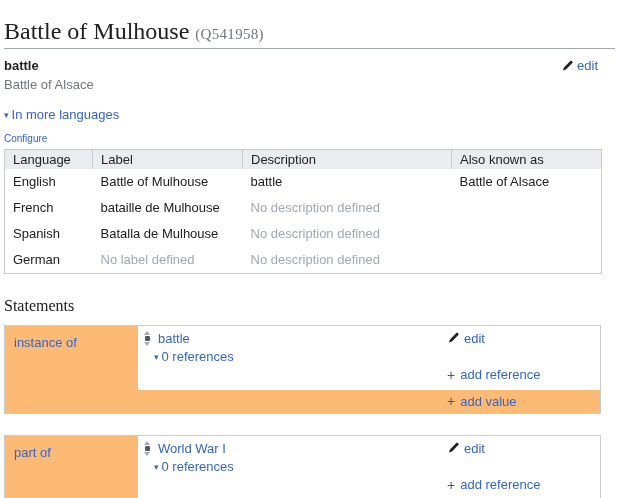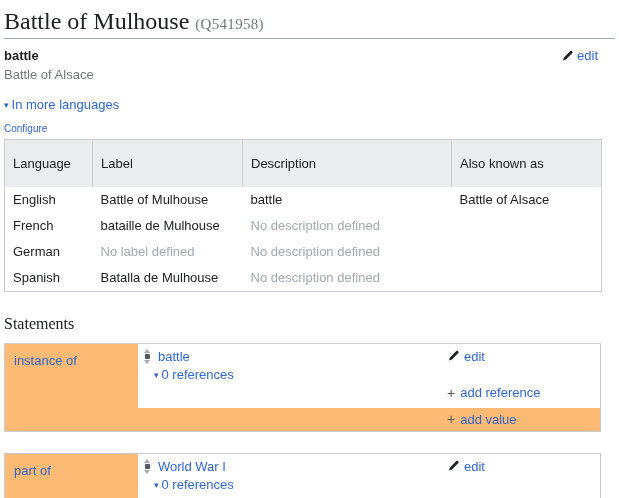--- a/index.html
+++ b/index.html
@@ -9,21 +9,21 @@
     background:#ffffff; color:#202122;
     font-family:"Liberation Sans", sans-serif; font-size:13px;
   }
   a { color:#36c; text-decoration:none; cursor:pointer; }
   .page { padding:0 4px; }
 
   
   h1.firstHeading {
     font-family:"Liberation Serif", serif; font-weight:500;
     font-size:24px; line-height:1.1; margin:0;
-    padding:8px 0 4px; border-bottom:1px solid #a2a9b1;
+    padding:18px 0 4px; border-bottom:1px solid #a2a9b1;
   }
   .entity-id { font-size:15px; color:#72777d; font-weight:400; letter-spacing:.3px; }
 
   
   .terms { position:relative; padding-top:9px; }
   .term-label { font-weight:700; line-height:1.3; }
   .term-desc { color:#72777d; line-height:1.4; margin-top:1px; }
   .edit-toolbar { position:absolute; right:17px; top:9px; display:flex; align-items:center; gap:4px; }
   .pencil-svg { width:12px; height:12px; fill:#202122; display:block; }
 
@@ -31,21 +31,21 @@
   .collapser { color:#36c; font-size:9px; vertical-align:1px; margin-right:3px; }
   .configure { font-size:10px; margin-top:11px; }
 
   
   table.lang-table {
     border-collapse:collapse; margin-top:5px;
     width:597px; border:1px solid #c8ccd1; table-layout:fixed;
   }
   table.lang-table th {
     background:#eaecf0; font-weight:400; text-align:left;
-    padding:16px 8px; border-left:1px solid #c8ccd1; color:#202122;
+    padding:2px 8px; border-left:1px solid #c8ccd1; color:#202122;
   }
   table.lang-table th:first-child { border-left:none; }
   table.lang-table td { padding:5px 8px 6px; }
   .col-language { width:88px; } .col-label { width:150px; }
   .col-description { width:209px;margin-top:16px; } .col-aka { width:150px; }
   .muted { color:#a2a9b1; }
 
   .all-languages { display:inline-block; margin-top:8px; }
 
   
@@ -119,28 +119,28 @@
         <td>battle</td>
         <td>Battle of Alsace</td>
       </tr>
       <tr>
         <td>French</td>
         <td>bataille de Mulhouse</td>
         <td class="muted">No description defined</td>
         <td></td>
       </tr>
       <tr>
+        <td>Spanish</td>
+        <td>Batalla de Mulhouse</td>
+        <td class="muted">No description defined</td>
+        <td></td>
+      </tr>
+      <tr>
         <td>German</td>
         <td class="muted">No label defined</td>
-        <td class="muted">No description defined</td>
-        <td></td>
-      </tr>
-      <tr>
-        <td>Spanish</td>
-        <td>Batalla de Mulhouse</td>
         <td class="muted">No description defined</td>
         <td></td>
       </tr>
     </tbody>
   </table>
 
 
   
   <h2 class="statements-heading">Statements</h2>
 

